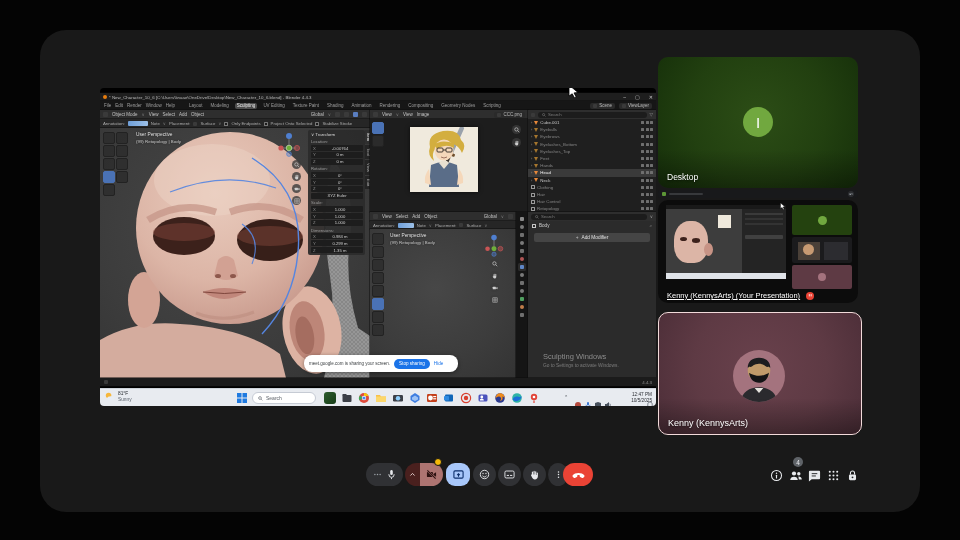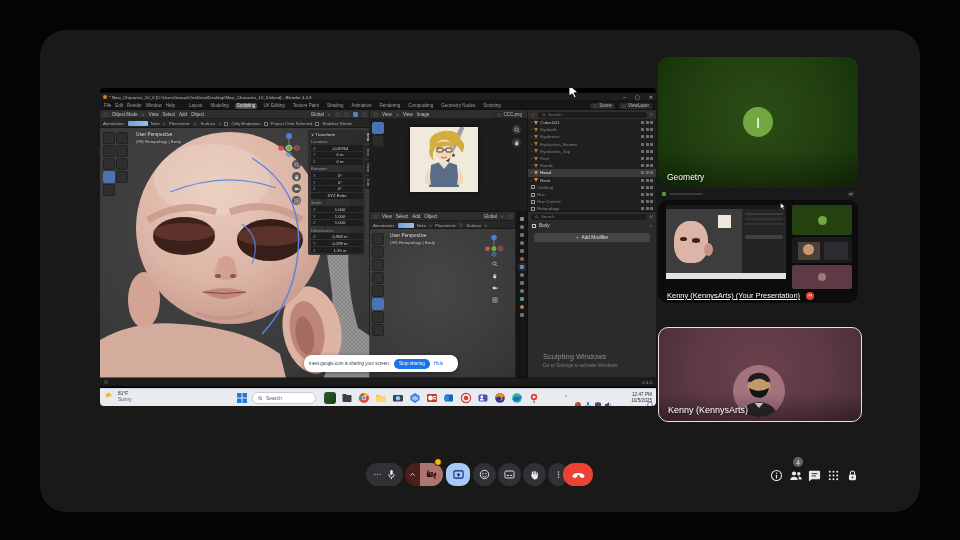--- a/index.html
+++ b/index.html
@@ -791,21 +791,21 @@
     <svg class="cursor" style="left:468px;top:-4px" width="12" height="14" viewBox="0 0 12 14">
       <path d="M1 1l9 7.5-4 .4 2.2 4-1.8.9-2.2-4L1 12z" fill="#fff" stroke="#000" stroke-width=".8"></path>
     </svg>
   </div>
 
   <div class="tile" style="left:618px;top:27px;width:200px;height:131px;background:radial-gradient(circle at 50% 45%,#2c4d16 0%,#224010 55%,#16300a 100%)">
     <div class="avatar" style="left:85px;top:50px;width:30px;height:30px;background:#71a83f;color:#fff;font-size:15px">
           <span>I</span>
         </div>
     <div class="scrim"></div>
-    <div class="label">Geometry</div>
+    <div class="label">Desktop</div>
   </div>
 
   <div class="abs" style="left:618px;top:160px;width:200px;height:8px;background:#18191b;border-radius:3px;display:flex;align-items:center;padding:0 4px;gap:3px">
     <span style="width:4px;height:4px;border-radius:1px;background:#5c9636"></span>
     <span style="width:34px;height:2.5px;border-radius:1px;background:#37393c"></span>
     <span style="margin-left:auto;width:6px;height:6px;border-radius:50%;background:#2c2e31;display:flex;align-items:center;justify-content:center">
           <svg width="4" height="4" viewBox="0 0 8 8">
             <rect x="1" y="2.4" width="4" height="3.4" rx=".6" fill="#9aa0a6"></rect>
             <path d="M5.4 3.6l1.6-1v3l-1.6-1z" fill="#9aa0a6"></path>
             <line x1="1" y1="1.4" x2="7" y2="7" stroke="#18191b" stroke-width="1"></line>
@@ -852,21 +852,21 @@
       <span>Kenny (KennysArts) (Your Presentation)</span>
       <span style="width:8px;height:8px;border-radius:50%;background:#ea4335;display:inline-flex;align-items:center;justify-content:center;flex:none">
             <svg width="4.5" height="4.5" viewBox="0 0 8 8">
               <rect x="1.5" y="2" width="1.5" height="4" fill="#fff"></rect>
               <rect x="4.8" y="2" width="1.5" height="4" fill="#fff"></rect>
             </svg>
           </span>
     </div>
   </div>
 
-  <div class="tile" style="left:618px;top:297px;width:204px;height:95px;background:radial-gradient(circle at 50% 45%,#69414c 0%,#5e3a44 55%,#4c2e38 100%);border:1.5px solid #f2dada">
+  <div class="tile" style="left:618px;top:282px;width:204px;height:123px;background:radial-gradient(circle at 50% 45%,#69414c 0%,#5e3a44 55%,#4c2e38 100%);border:1.5px solid #f2dada">
     <div class="avatar" style="left:74px;top:37px;width:52px;height:52px;background:#a4737e;overflow:hidden">
       <svg width="52" height="52" viewBox="0 0 24 24">
         <circle cx="12" cy="9.5" r="5.2" fill="#c09a6a"></circle>
         <path d="M6.8 8.2c0-3 2.2-4.6 5.2-4.6s5.2 1.6 5.2 4.6l-1-.6c-.6 1-1.4-1.2-4.2-1.2S8.4 8.6 7.8 7.6z" fill="#1d1d1f"></path>
         <path d="M7.4 10.5c.4 3 2.2 4.6 4.6 4.6s4.2-1.6 4.6-4.6c0 0-2 1.4-4.6 1.4s-4.6-1.4-4.6-1.4z" fill="#141416"></path>
         <path d="M3.5 24c.6-4.6 4-6.8 8.5-6.8s7.9 2.2 8.5 6.8z" fill="#2a2a2e"></path>
         <path d="M10 17.5l2 2.4 2-2.4z" fill="#e4e2dd"></path>
       </svg>
     </div>
     <div class="scrim"></div>

